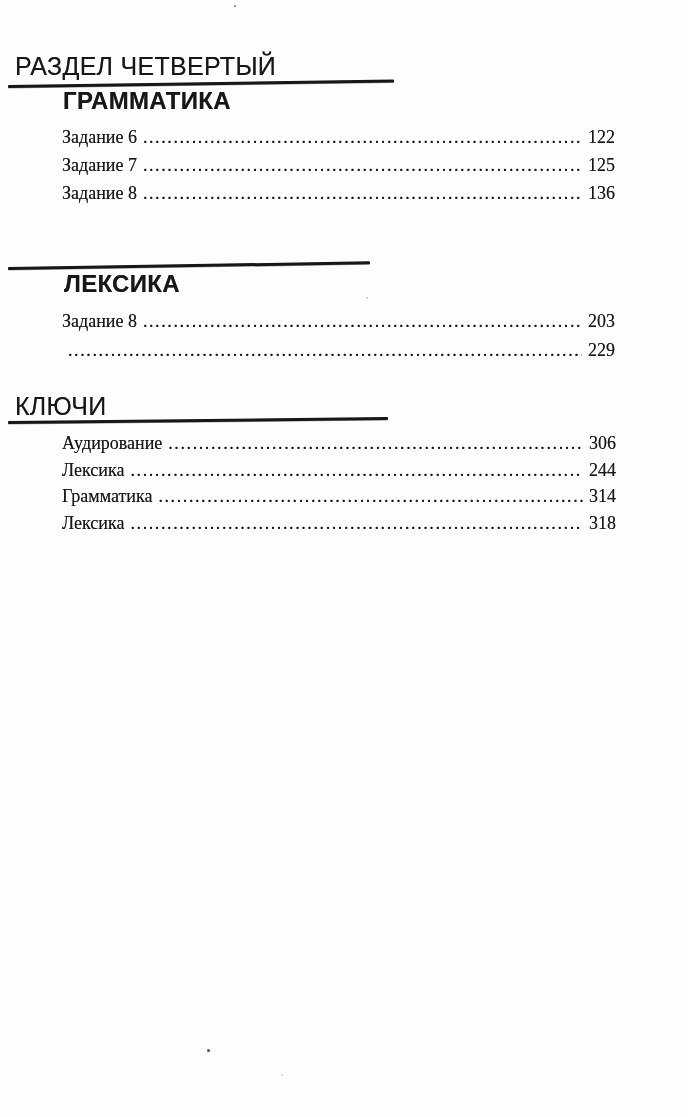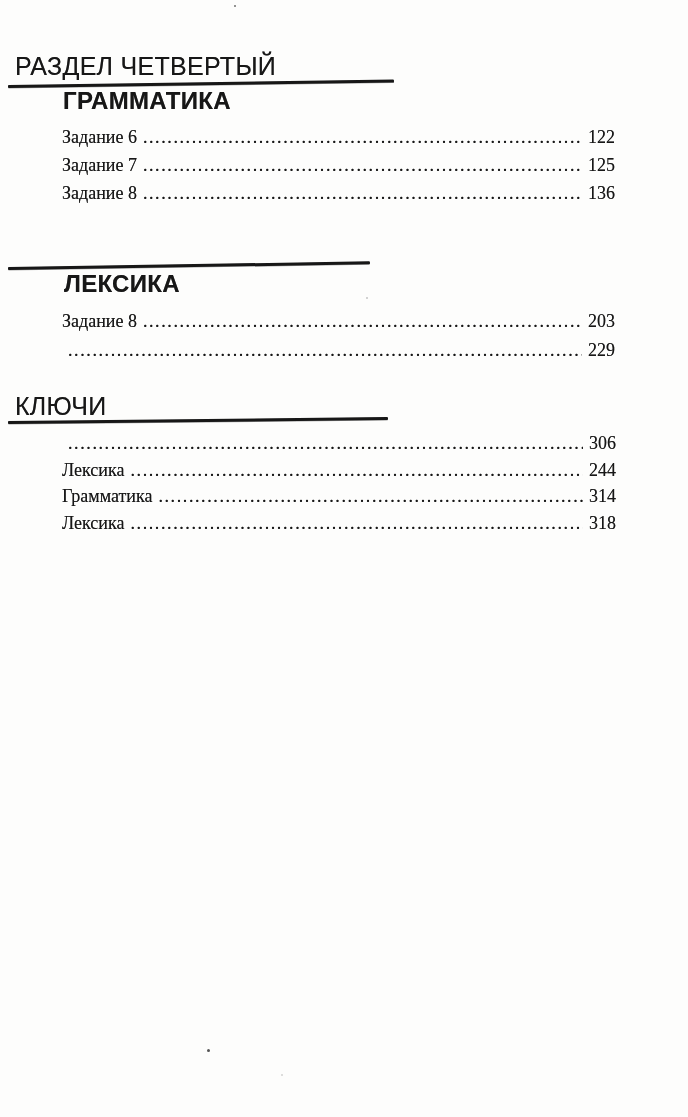--- a/index.html
+++ b/index.html
@@ -111,20 +111,21 @@
     <div class="row">
       <span class="dots">........................................................................................................................</span>
       <span class="pagenum">229</span>
     </div>
   </div>
 
   <div class="sec-head s3-head">КЛЮЧИ</div>
   <div class="rule s3-rule"></div>
   <div class="rows rows-c s3-rows">
     <div class="row">
+      <span class="label">Аудирование</span>
       <span class="dots">........................................................................................................................</span>
       <span class="pagenum">306</span>
     </div>
     <div class="row">
       <span class="label">Лексика</span>
       <span class="dots">........................................................................................................................</span>
       <span class="pagenum">244</span>
     </div>
     <div class="row">
       <span class="label">Грамматика</span>

